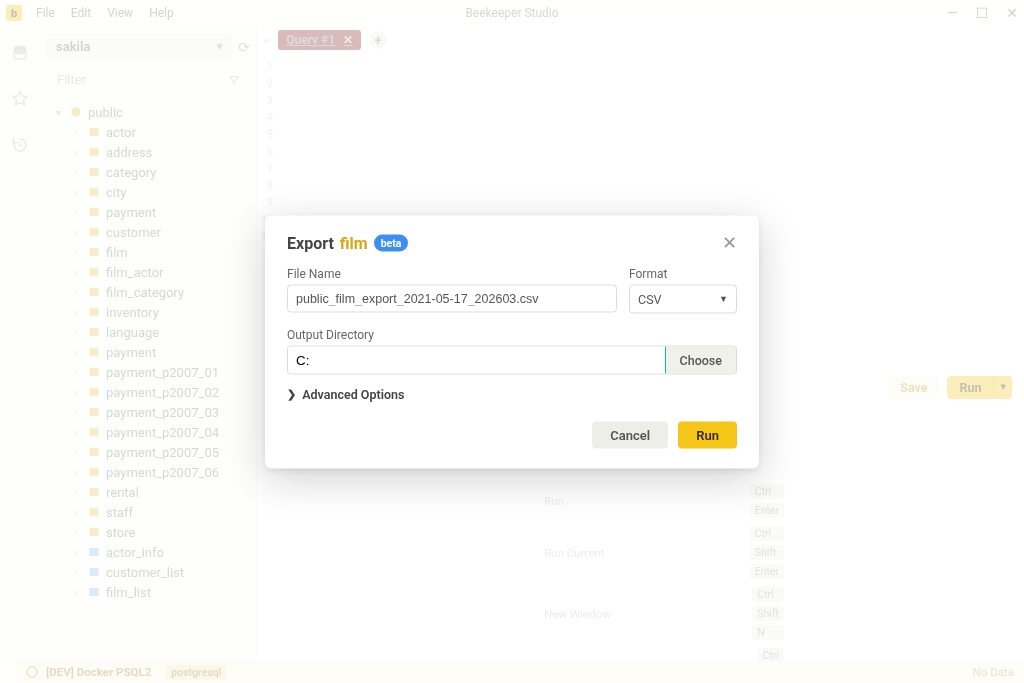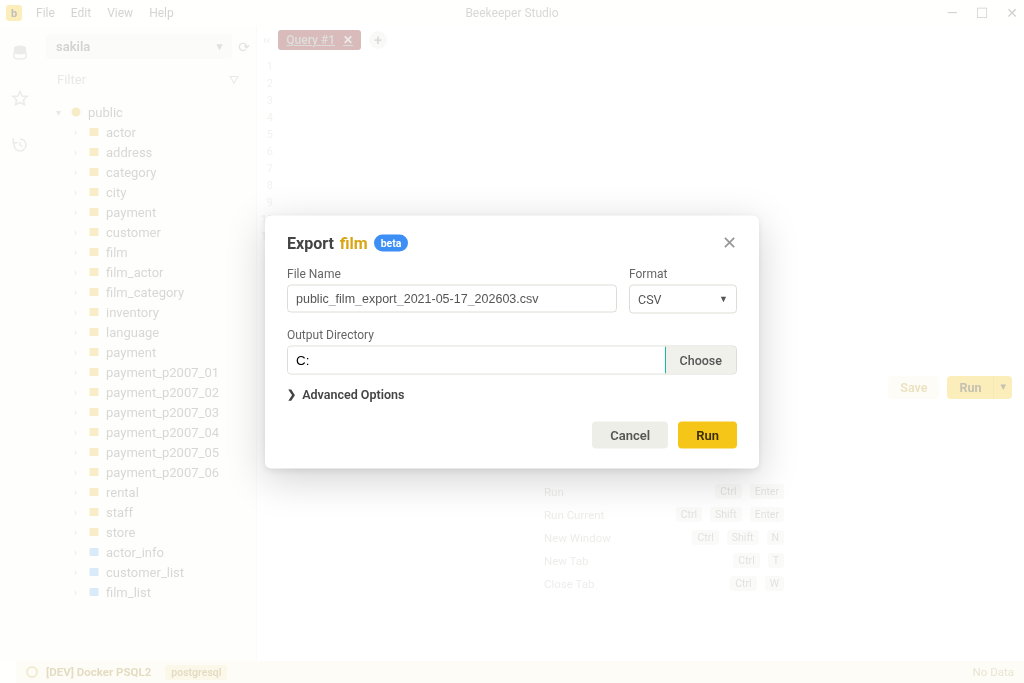--- a/index.html
+++ b/index.html
@@ -217,21 +217,21 @@
   }
   .shortcut-panel .row {
     display:flex; justify-content:space-between; align-items:center;
     padding:4px 0;
   }
   .kbd {
     background:#efefe9; color:#9a9a91;
     border-radius:3px; padding:1px 5px; font-size:10.5px;
     margin-left:4px;
   }
-  .keys { display:flex; gap:4px; flex-wrap:nowrap;}
+  .keys { display:flex; gap:4px; flex-wrap:nowrap;flex-direction:column;}
 
   
   .statusbar {
     position: absolute;
     left:16px; right:0; bottom:0;
     height:22px;
     background:#fbf6e0;
     display:flex; align-items:center;
     padding:0 10px;
     font-size:11.5px;

